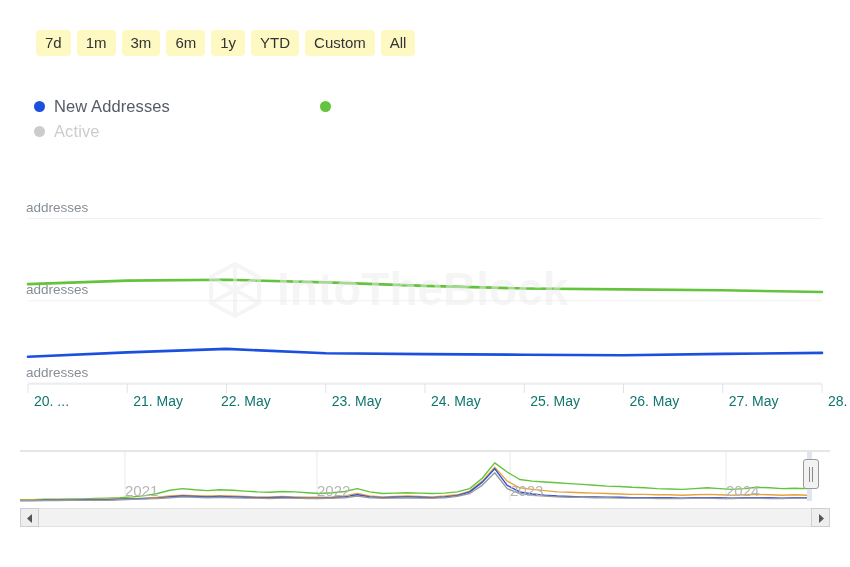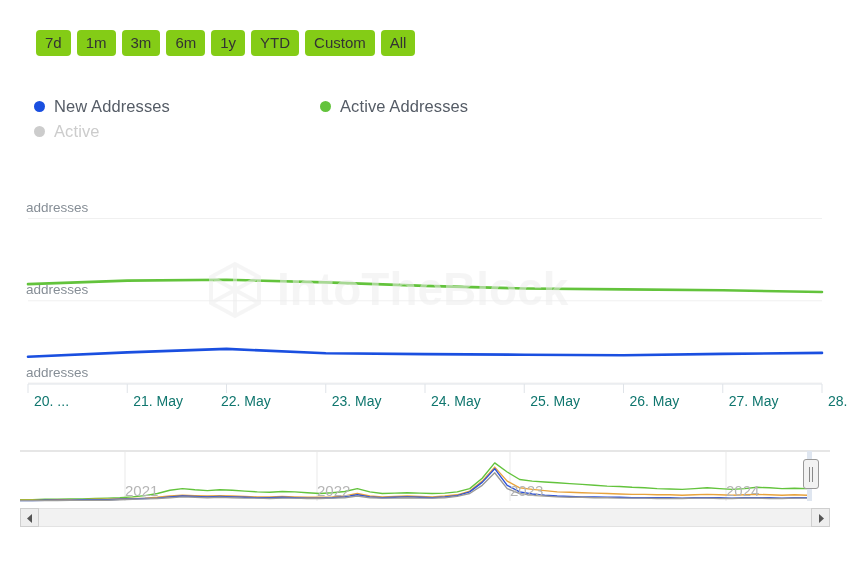--- a/index.html
+++ b/index.html
@@ -22,21 +22,21 @@
     left: 36px;
     top: 30px;
     display: flex;
     align-items: center;
     gap: 6px;
   }
   .range-btn {
     font-family: "Liberation Sans", sans-serif;
     font-size: 15px;
     color: #333333;
-    background: #84cc16;
+    background: #fef9c3;
     border: none;
     border-radius: 4px;
     padding: 5px 9px 6px 9px;
     line-height: 1;
     cursor: pointer;
     white-space: nowrap;
   }
 
   
   #legend {
@@ -191,21 +191,20 @@
   <button class="range-btn">All</button>
 </div>
 
 <div id="legend">
   <div class="legend-item active">
     <span class="legend-dot" id="dot0" style="background: rgb(26, 79, 224);"></span>
     <span class="legend-label">New Addresses</span>
   </div>
   <div class="legend-item active">
     <span class="legend-dot" id="dot1" style="background: rgb(99, 195, 60);"></span>
-    <span class="legend-label">Active Addresses</span>
   </div>
   <div class="legend-item inactive">
     <span class="legend-dot" id="dot3" style="background: rgb(204, 204, 204);"></span>
     <span class="legend-label">Active</span>
   </div>
 </div>
 
 <div id="chart-area">
   <svg id="plot-svg" width="850" height="270">
       <line x1="28" x2="822" y1="233" y2="233" stroke="#f0f0f0" stroke-width="1"></line>

